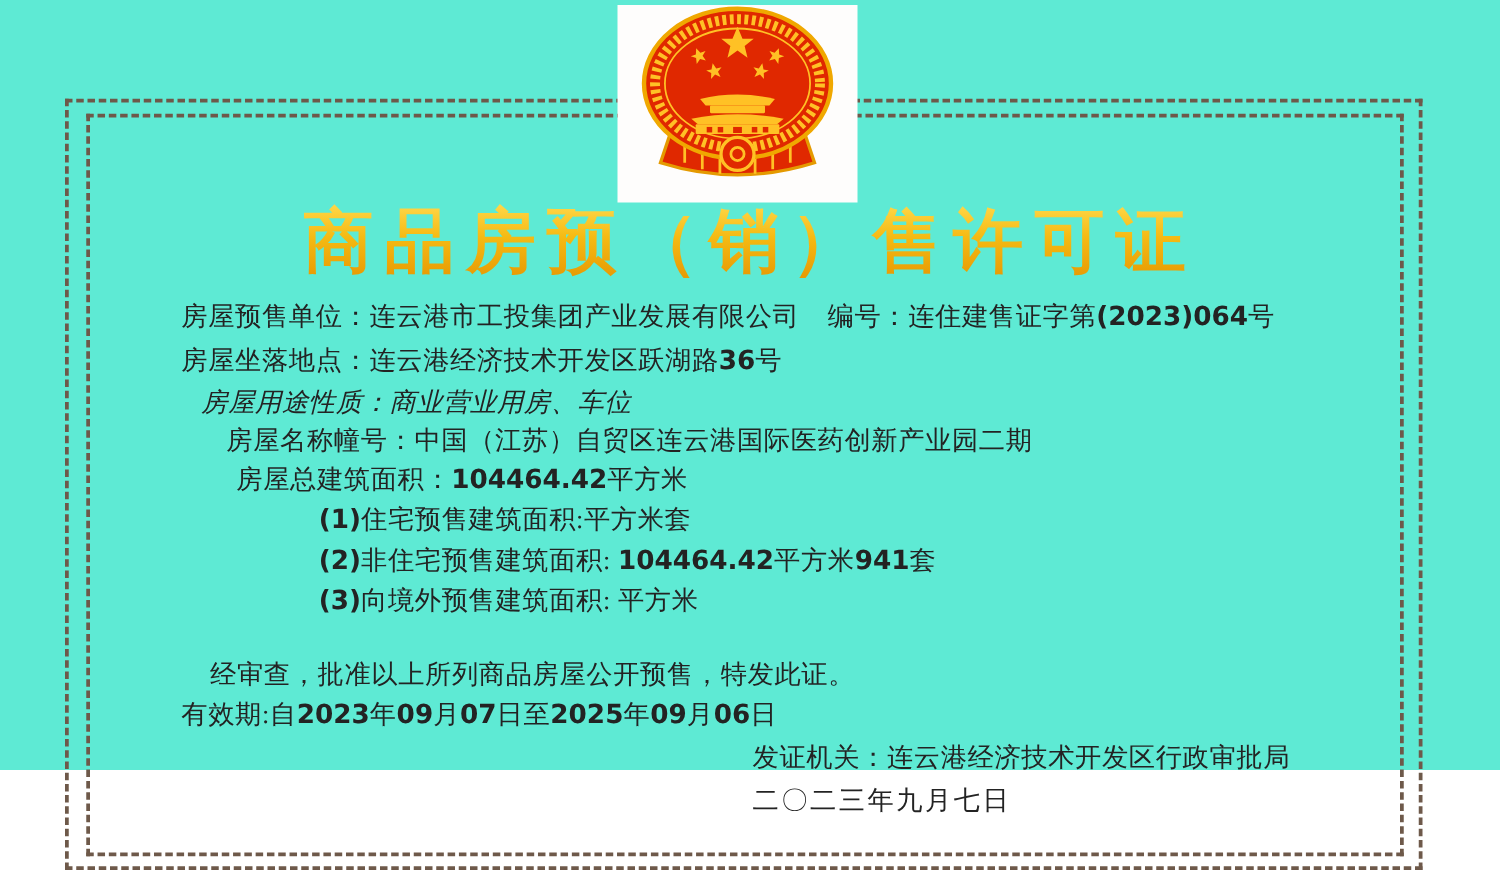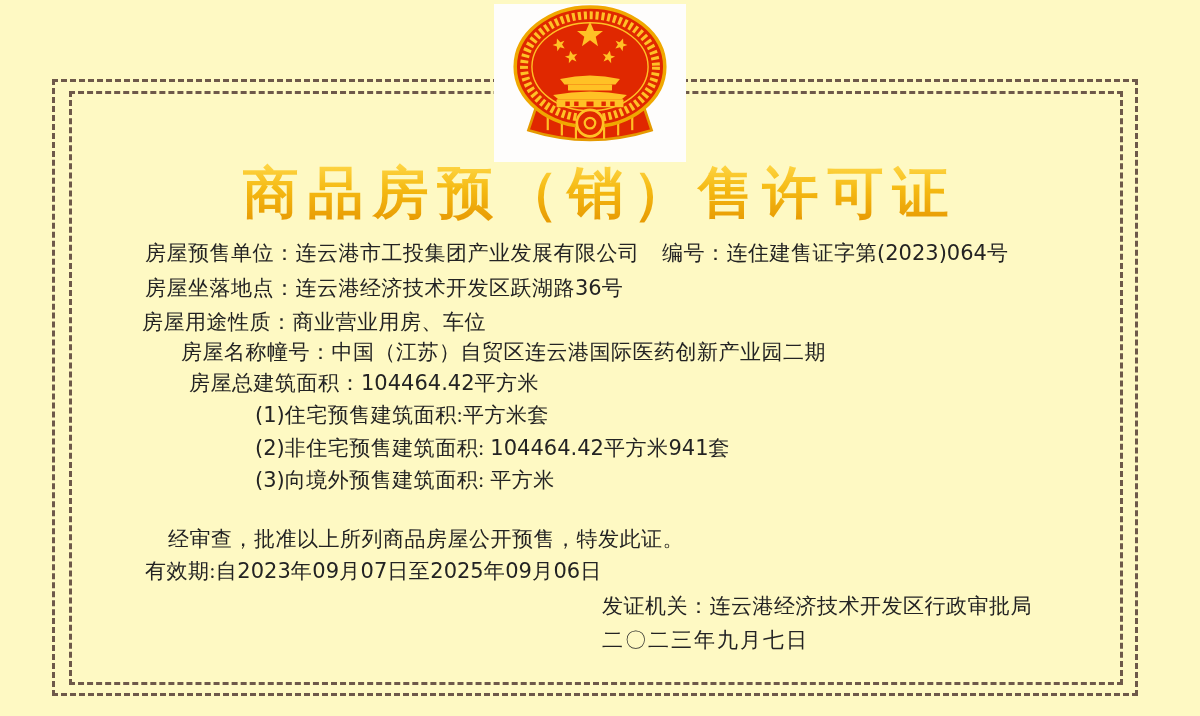--- a/index.html
+++ b/index.html
@@ -1,18 +1,18 @@
 <!DOCTYPE html>
 <html><head>
 <meta charset="utf-8">
 <style>
   html,body{margin:0;padding:0;}
   body{width:1200px;height:716px;background:#ffffff;overflow:hidden;
        font-family:"Liberation Serif","DejaVu Serif",serif;}
-  .page{position:relative;width:1200px;height:716px;background:#fef9c3;}
+  .page{position:relative;width:1200px;height:616px;background:#5eead4;}
 
   
   .border-outer{position:absolute;left:52px;top:79px;width:1086px;height:617px;
                 border:3px dashed #6e594a;box-sizing:border-box;}
   .border-inner{position:absolute;left:69px;top:91px;width:1054px;height:594px;
                 border:3px dashed #6e594a;box-sizing:border-box;}
 
   
   .emblem-wrap{position:absolute;left:494px;top:4px;width:192px;height:158px;
                background:#fefdfc;display:flex;justify-content:center;align-items:flex-start;
@@ -25,26 +25,26 @@
   @supports (-webkit-background-clip: text){
     .title-text{background:linear-gradient(180deg,#ffd84a 4%,#f5ba13 45%,#e89c04 92%);
                 -webkit-background-clip:text;background-clip:text;
                 -webkit-text-fill-color:transparent;}
   }
 
   
   .line{position:absolute;font-size:21px;color:#232323;white-space:nowrap;
         letter-spacing:0.5px;line-height:1.2;}
   .line .num{font-family:"DejaVu Sans","Liberation Sans",sans-serif;
-             font-weight:400;letter-spacing:0;font-size:21px;}
+             font-weight:700;letter-spacing:0;font-size:21px;}
 
   .l-presale{left:145px;top:241px;}
   .l-serial{left:662px;top:241px;}
   .l-location{left:145px;top:276px;}
-  .l-usage{left:142px;top:310px;}
+  .l-usage{left:161px;top:310px;font-style:italic;}
   .l-name{left:145px;top:340px;margin-left:36px;}
   .l-total{left:145px;top:371px;margin-left:44px;}
   .l-item1{left:255px;top:403px;}
   .l-item2{left:255px;top:436px;}
   .l-item3{left:255px;top:468px;}
   .l-approval{left:145px;top:527px;margin-left:23px;}
   .l-validity{left:145px;top:559px;}
   .l-issuer{left:602px;top:594px;}
   .l-date{left:602px;top:628px;letter-spacing:2px;}
 </style>

